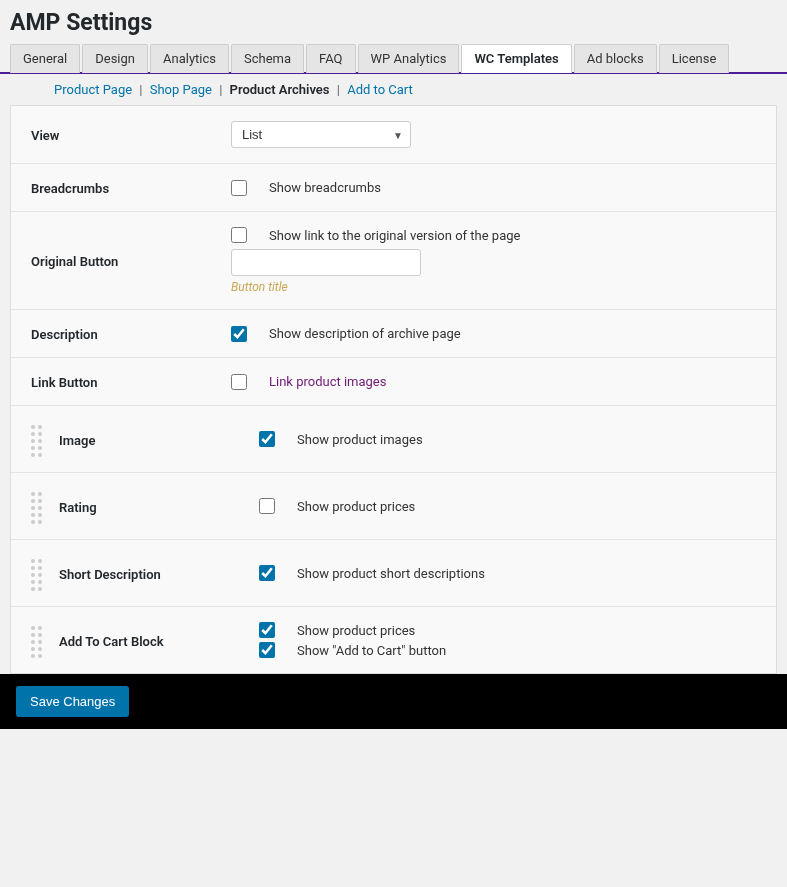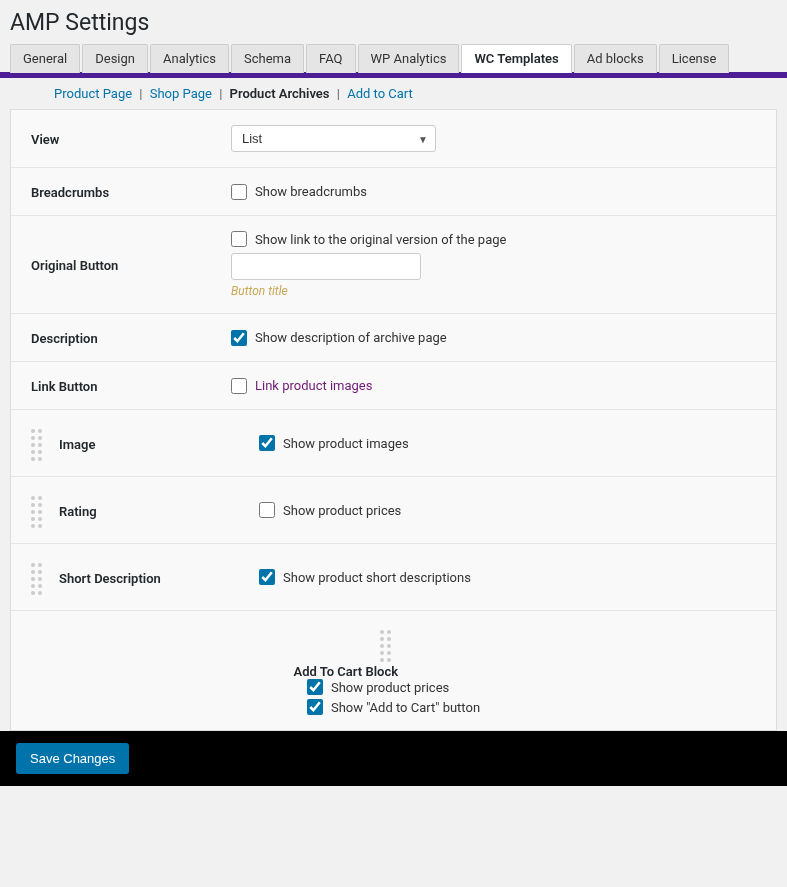--- a/index.html
+++ b/index.html
@@ -10,29 +10,29 @@
       color: #333;
       width: 787px;
       min-height: 887px;
     }
     .page-wrapper {
       background: #f1f1f1;
       padding: 0;
     }
     .page-title {
       font-size: 23px;
-      font-weight: 400;
+      font-weight: 700;
       color: #23282d;
       padding: 9px 0 4px 10px;
       background: #f1f1f1;
     }
     .tabs-bar {
       display: flex;
       flex-wrap: wrap;
-      border-bottom: 6px solid #4c1d95;
+      border-bottom: 2px solid #4c1d95;
       background: #f1f1f1;
       padding: 0 10px;
       gap: 2px;
       padding-top: 4px;
     }
     .tab {
       padding: 6px 12px;
       border: 1px solid #ccc;
       border-bottom: none;
       background: #e5e5e5;
@@ -77,21 +77,20 @@
       align-items: center;
       padding: 15px 20px;
       border-bottom: 1px solid #e5e5e5;
       background: #f9f9f9;
     }
     .setting-row.draggable {
       background: #f9f9f9;
     }
     .setting-row:last-child {
       border-bottom: none;
-      flex-direction: column;
     }
     .drag-handle {
       width: 20px;
       display: flex;
       flex-direction: column;
       gap: 2px;
       padding-top: 4px;
       margin-right: 8px;
       cursor: grab;
     }
@@ -113,21 +112,21 @@
       font-weight: 600;
       color: #23282d;
       padding-top: 2px;
     }
     .setting-control {
       flex: 1;
     }
     .setting-control .control-row {
       display: flex;
       align-items: center;
-      gap: 8px;
+      gap: 22px;
       margin-bottom: 4px;
     }
     .setting-control .control-row:last-child {
       margin-bottom: 0;
     }
     .setting-control label {
       cursor: pointer;
       color: #333;
     }
     .setting-control label.link-style {
@@ -146,21 +145,21 @@
     .select-wrapper select {
       appearance: none;
       -webkit-appearance: none;
       padding: 5px 30px 5px 10px;
       border: 1px solid #ccc;
       border-radius: 3px;
       background: #fff;
       font-size: 13px;
       color: #333;
       cursor: pointer;
-      width: 205px;
+      width: 180px;
     }
     .select-arrow {
       position: absolute;
       right: 8px;
       top: 50%;
       transform: translateY(-50%);
       pointer-events: none;
       color: #555;
       font-size: 10px;
     }

